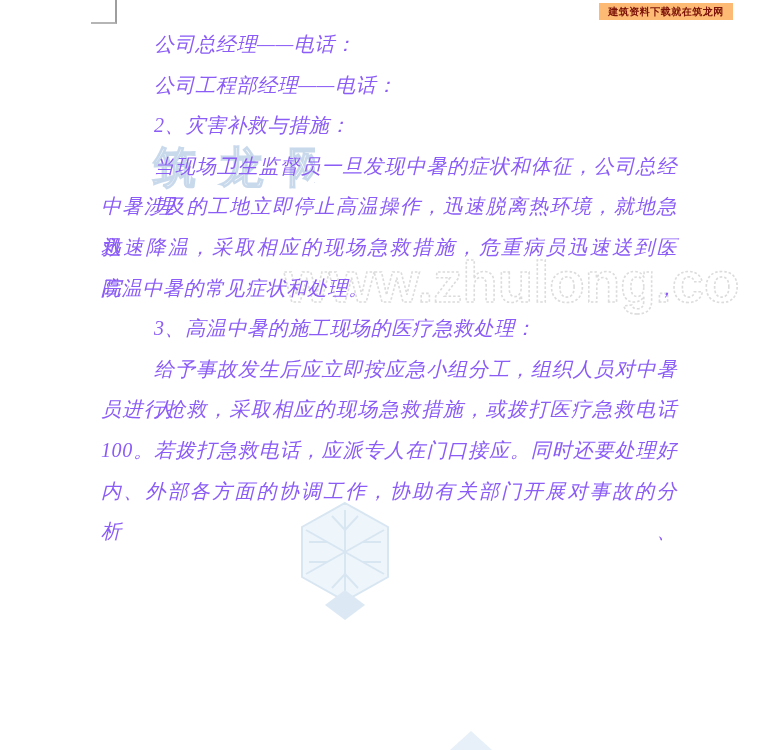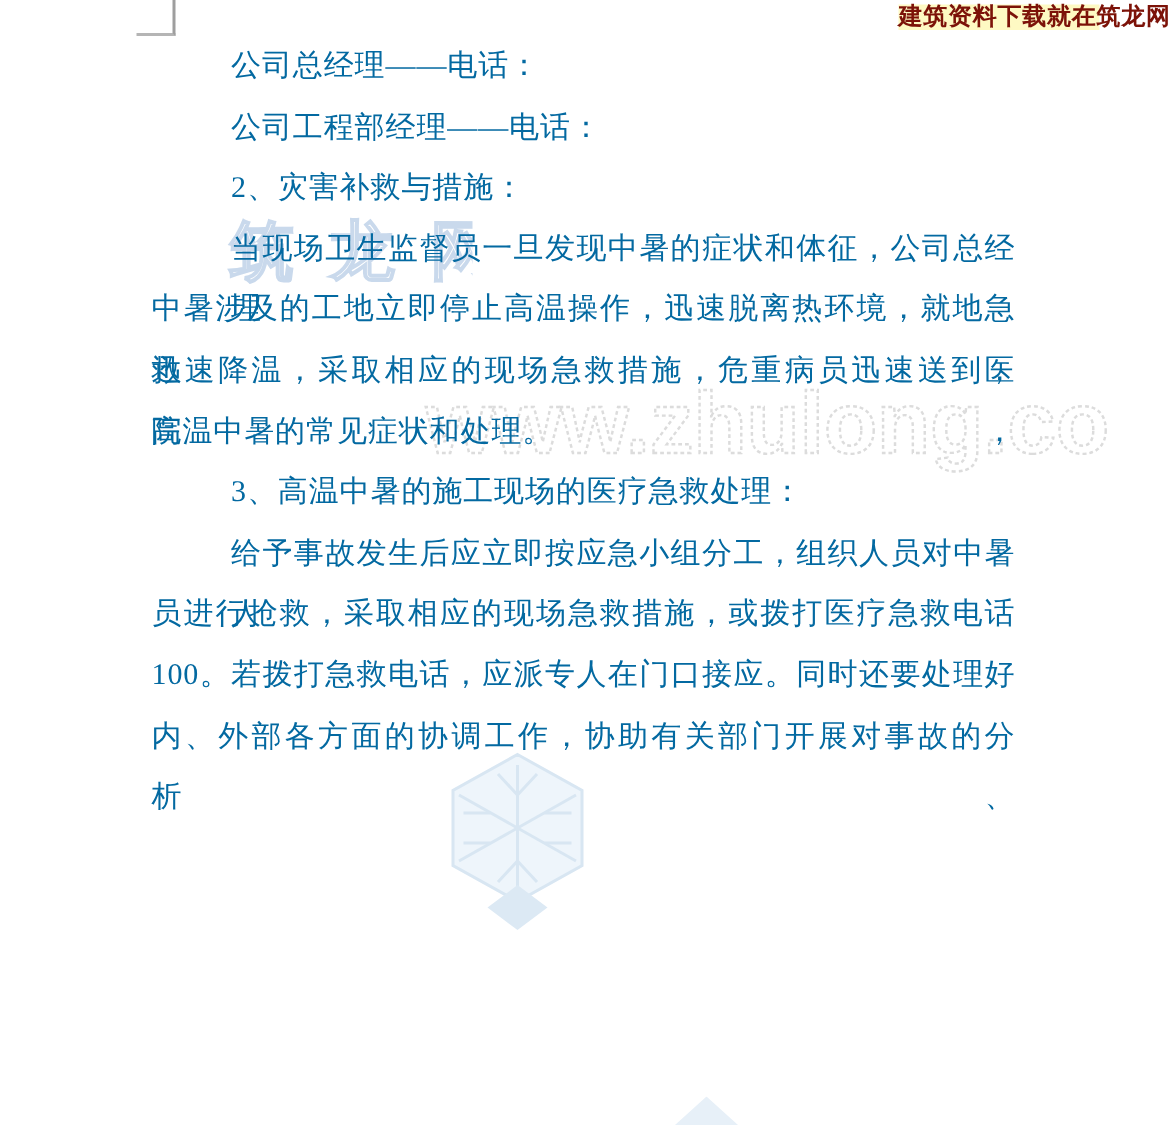--- a/index.html
+++ b/index.html
@@ -9,38 +9,38 @@
     font-family:"Liberation Serif","DejaVu Serif",serif;
   }
   
   .corner-mark{
     position:absolute;left:91px;top:0;width:24px;height:22px;
     border-right:2px solid #9e9e9e;border-bottom:2px solid #b5b5b5;
   }
   
   .banner{
     position:absolute;left:599px;top:3px;width:134px;height:17px;
-    background:#fef9c3;color:#7c1208;
+    background:#fdba74;color:#7c1208;
     font-family:"Liberation Sans","DejaVu Sans",sans-serif;
-    font-size:16px;font-weight:bold;line-height:17px;text-align:center;
+    font-size:10px;font-weight:bold;line-height:17px;text-align:center;
     letter-spacing:0.5px;white-space:nowrap;z-index:5;cursor:pointer;
   }
   
   .wm{position:absolute;z-index:1;pointer-events:none;}
   .wm-cn{left:150px;top:138px;}
   .wm-url{left:282px;top:246px;}
   .wm-logo{left:294px;top:500px;}
   .wm-tri{left:450px;top:731px;}
   
   .textblock{
     position:absolute;left:101px;top:24px;width:576px;z-index:2;
   }
   .line{
     height:40.6px;line-height:40.6px;font-size:20px;
-    color:#0369a1;letter-spacing:0.6px;white-space:nowrap;
+    color:#8b5cf6;letter-spacing:0.6px;white-space:nowrap;font-style:italic;
   }
   .line.indent{padding-left:53px;}
   .line.justify{
     white-space:normal;text-align:justify;text-align-last:justify;
     -moz-text-align-last:justify;
   }
 </style>
 </head>
 <body>
 

